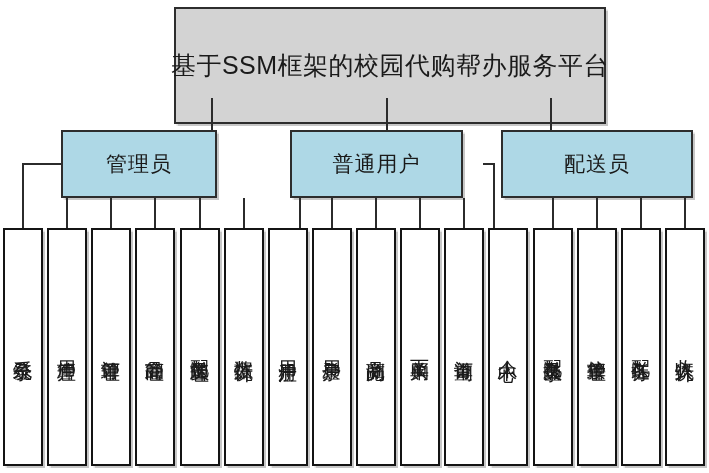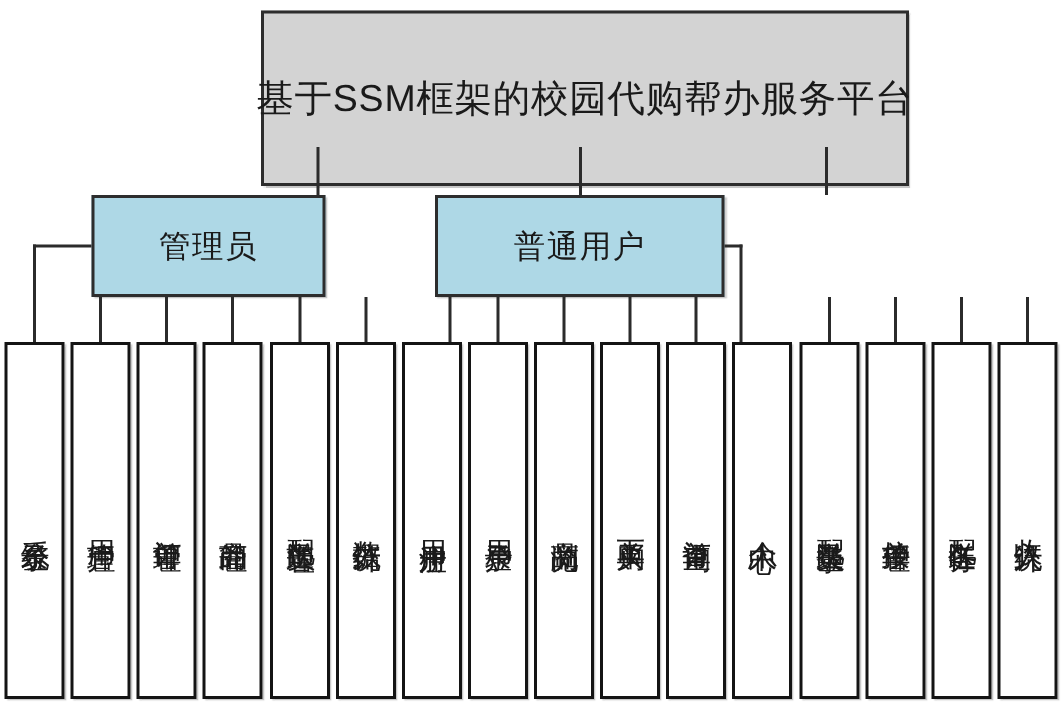--- a/index.html
+++ b/index.html
@@ -26,21 +26,21 @@
     letter-spacing:0.5px;
   }
   .role-box{
     top:130px;height:68px;
     background:var(--role-fill,#aed8e6);
     border:2px solid #2d2d2d;
     font-size:21px;
     letter-spacing:1px;
   }
   .role-admin{left:61px;width:156px;}
-  .role-user{left:290px;width:193px;}
+  .role-user{left:290px;width:173px;}
   .role-courier{left:501px;width:192px;}
   .leaf-box{
     top:228px;width:40px;height:238px;
     background:#ffffff;
     border:2px solid #141414;
     font-size:19px;
   }
   .leaf-box span{
     writing-mode:vertical-rl;
     text-orientation:upright;
@@ -65,20 +65,23 @@
 
   <div class="edge v" style="left:211px;top:98px;height:32px;"></div>
   <div class="edge v" style="left:386px;top:98px;height:32px;"></div>
   <div class="edge v" style="left:550px;top:98px;height:32px;"></div>
 
   <div class="box role-box role-admin">
     <span>管理员</span>
   </div>
   <div class="box role-box role-user">
     <span>普通用户</span>
+  </div>
+  <div class="box role-box role-courier">
+    <span>配送员</span>
   </div>
 
   <div class="edge h" style="left:22px;top:163px;width:39px;"></div>
   <div class="edge v" style="left:22px;top:163px;height:65px;"></div>
 
   <div class="edge v" style="left:66px;top:198px;height:30px;"></div>
   <div class="edge v" style="left:110px;top:198px;height:30px;"></div>
   <div class="edge v" style="left:154px;top:198px;height:30px;"></div>
   <div class="edge v" style="left:199px;top:198px;height:30px;"></div>
   <div class="edge v" style="left:243px;top:198px;height:30px;"></div>

